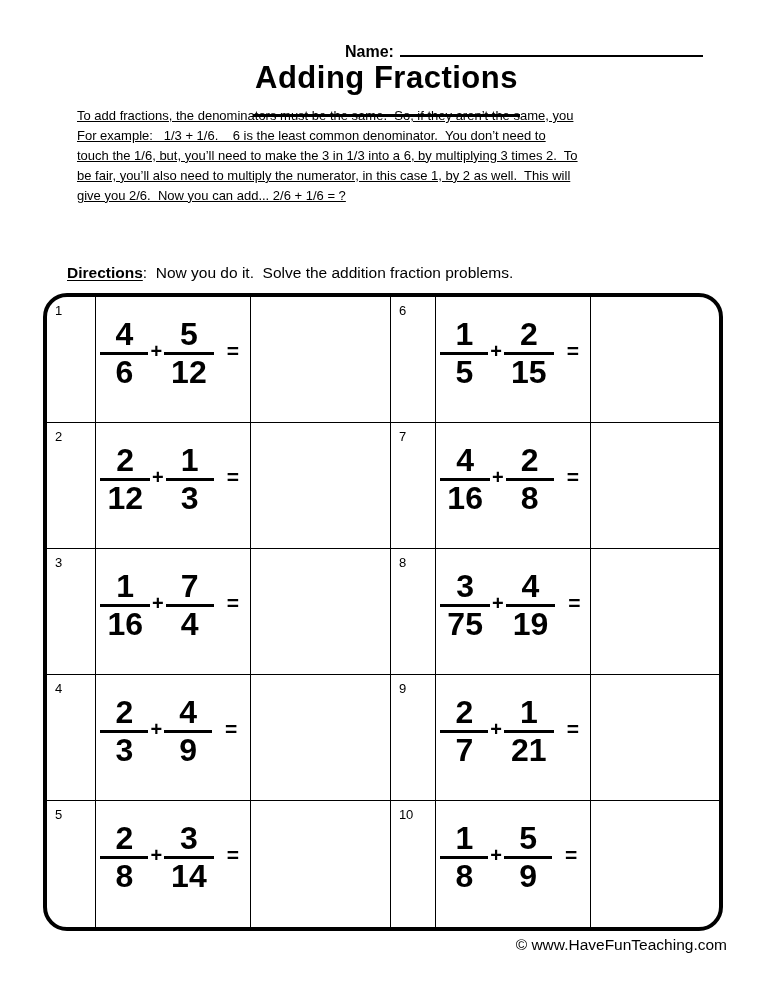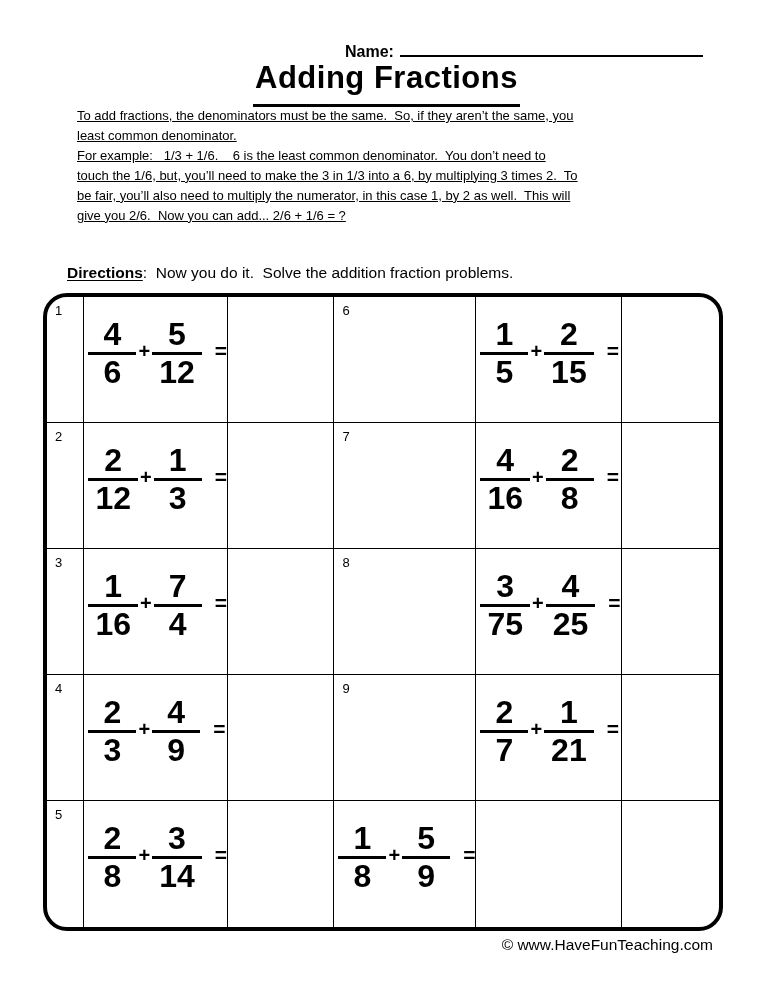--- a/index.html
+++ b/index.html
@@ -39,21 +39,21 @@
     top: 60px;
     width: 773px;
     text-align: center;
   }
   .title {
     display: inline-block;
     font-size: 31px;
     font-weight: bold;
     letter-spacing: 0.5px;
     border-bottom: 3px solid #000;
-    padding: 0 2px 8px 2px;
+    padding: 0 2px 18px 2px;
   }
   
   .intro {
     position: absolute;
     left: 77px;
     top: 106px;
     width: 660px;
     font-size: 13px;
     line-height: 19.9px;
     text-decoration: underline;
@@ -129,39 +129,38 @@
   .eq {
     font-size: 21px;
     font-weight: bold;
     margin-left: 13px;
     position: relative;
     top: -2px;
   }
   
   .footer {
     position: absolute;
-    right: 60px;
+    right: 46px;
     top: 936px;
     font-size: 15.5px;
   }
 </style>
 </head>
 <body>
 
 <div class="sheet">
 
   <div class="name-row"><span>Name:</span><span class="name-blank"></span></div>
 
   <div class="title-wrap">
     <span class="title">Adding Fractions</span>
   </div>
 
   <div class="intro">
     <div class="line">To add fractions, the denominators must be the same.  So, if they aren’t the same, you</div>
-    <div class="line">least common denominator.</div>
     <div class="line">For example:   1/3 + 1/6.    6 is the least common denominator.  You don’t need to</div>
     <div class="line">touch the 1/6, but, you’ll need to make the 3 in 1/3 into a 6, by multiplying 3 times 2.  To</div>
     <div class="line">be fair, you’ll also need to multiply the numerator, in this case 1, by 2 as well.  This will</div>
     <div class="line">give you 2/6.  Now you can add... 2/6 + 1/6 = ?</div>
   </div>
 
   <div class="directions"><span class="dlabel">Directions</span><span>:  Now you do it.  Solve the addition fraction problems.</span></div>
 
   <div class="ptable">
 
@@ -262,21 +261,21 @@
       <div class="expr">
         <div class="frac">
             <span class="fn">3</span>
             <span class="bar"></span>
             <span class="fd">75</span>
           </div>
         <span class="op">+</span>
         <div class="frac">
             <span class="fn">4</span>
             <span class="bar"></span>
-            <span class="fd">25</span>
+            <span class="fd">19</span>
           </div>
         <span class="eq">=</span>
       </div>
     </div>
     <div class="cell"></div>
 
     <div class="cell numcell"><span>4</span></div>
     <div class="cell probcell">
       <div class="expr">
         <div class="frac">
@@ -324,20 +323,21 @@
         <span class="op">+</span>
         <div class="frac">
             <span class="fn">3</span>
             <span class="bar"></span>
             <span class="fd">14</span>
           </div>
         <span class="eq">=</span>
       </div>
     </div>
     <div class="cell"></div>
+    <div class="cell numcell"><span>10</span></div>
     <div class="cell probcell">
       <div class="expr">
         <div class="frac">
             <span class="fn">1</span>
             <span class="bar"></span>
             <span class="fd">8</span>
           </div>
         <span class="op">+</span>
         <div class="frac">
             <span class="fn">5</span>

